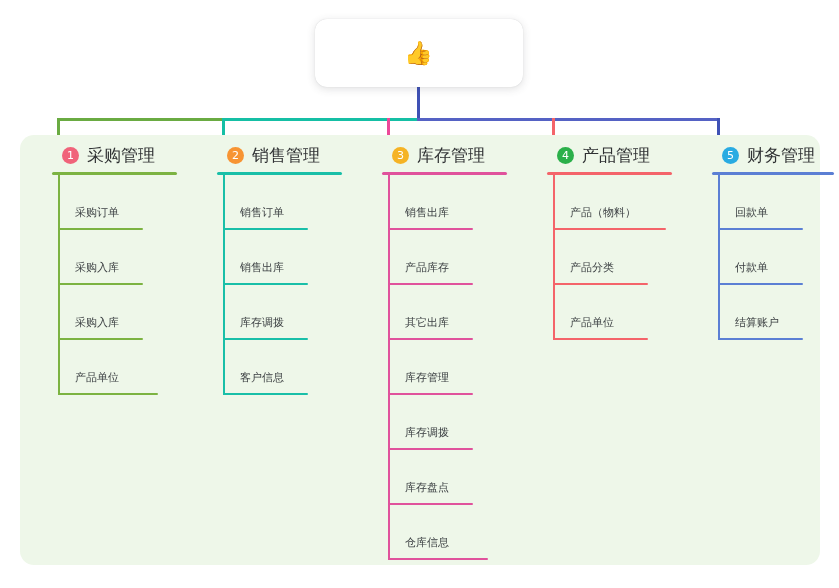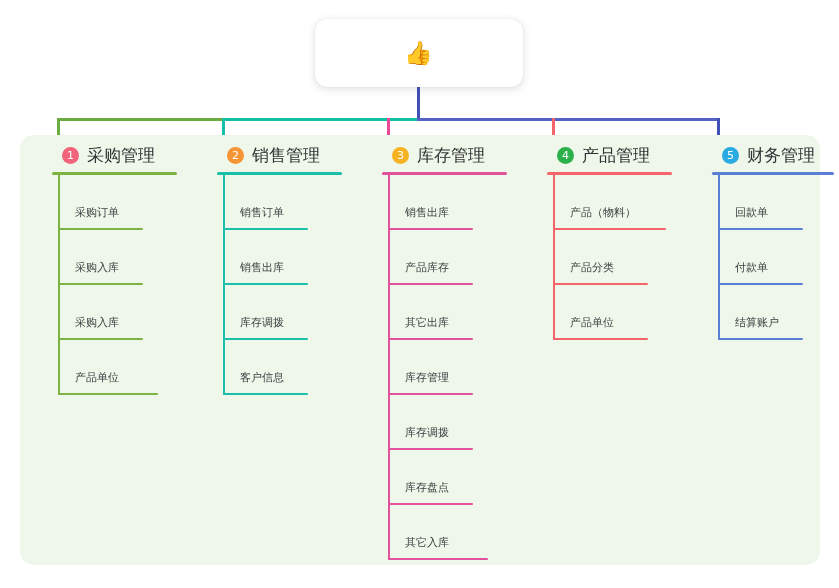--- a/index.html
+++ b/index.html
@@ -229,21 +229,21 @@
         </div>
         <div class="item">
           <span class="item-label">库存调拨</span>
           <div class="item-rule" style="width: 85px; background: rgb(224, 82, 156);"></div>
         </div>
         <div class="item">
           <span class="item-label">库存盘点</span>
           <div class="item-rule" style="width: 85px; background: rgb(224, 82, 156);"></div>
         </div>
         <div class="item">
-          <span class="item-label">其它入库</span>
+          <span class="item-label">仓库信息</span>
           <div class="item-rule" style="width: 100px; background: rgb(224, 82, 156);"></div>
         </div>
       </div>
     </div>
     <div class="column" style="left: 517px;">
       <div class="col-head">
         <span class="badge" style="background: rgb(43, 176, 74);">4</span>
         <span class="col-title">产品管理</span>
         <div class="head-rule" style="width: 125px; background: rgb(244, 100, 106);"></div>
       </div>

